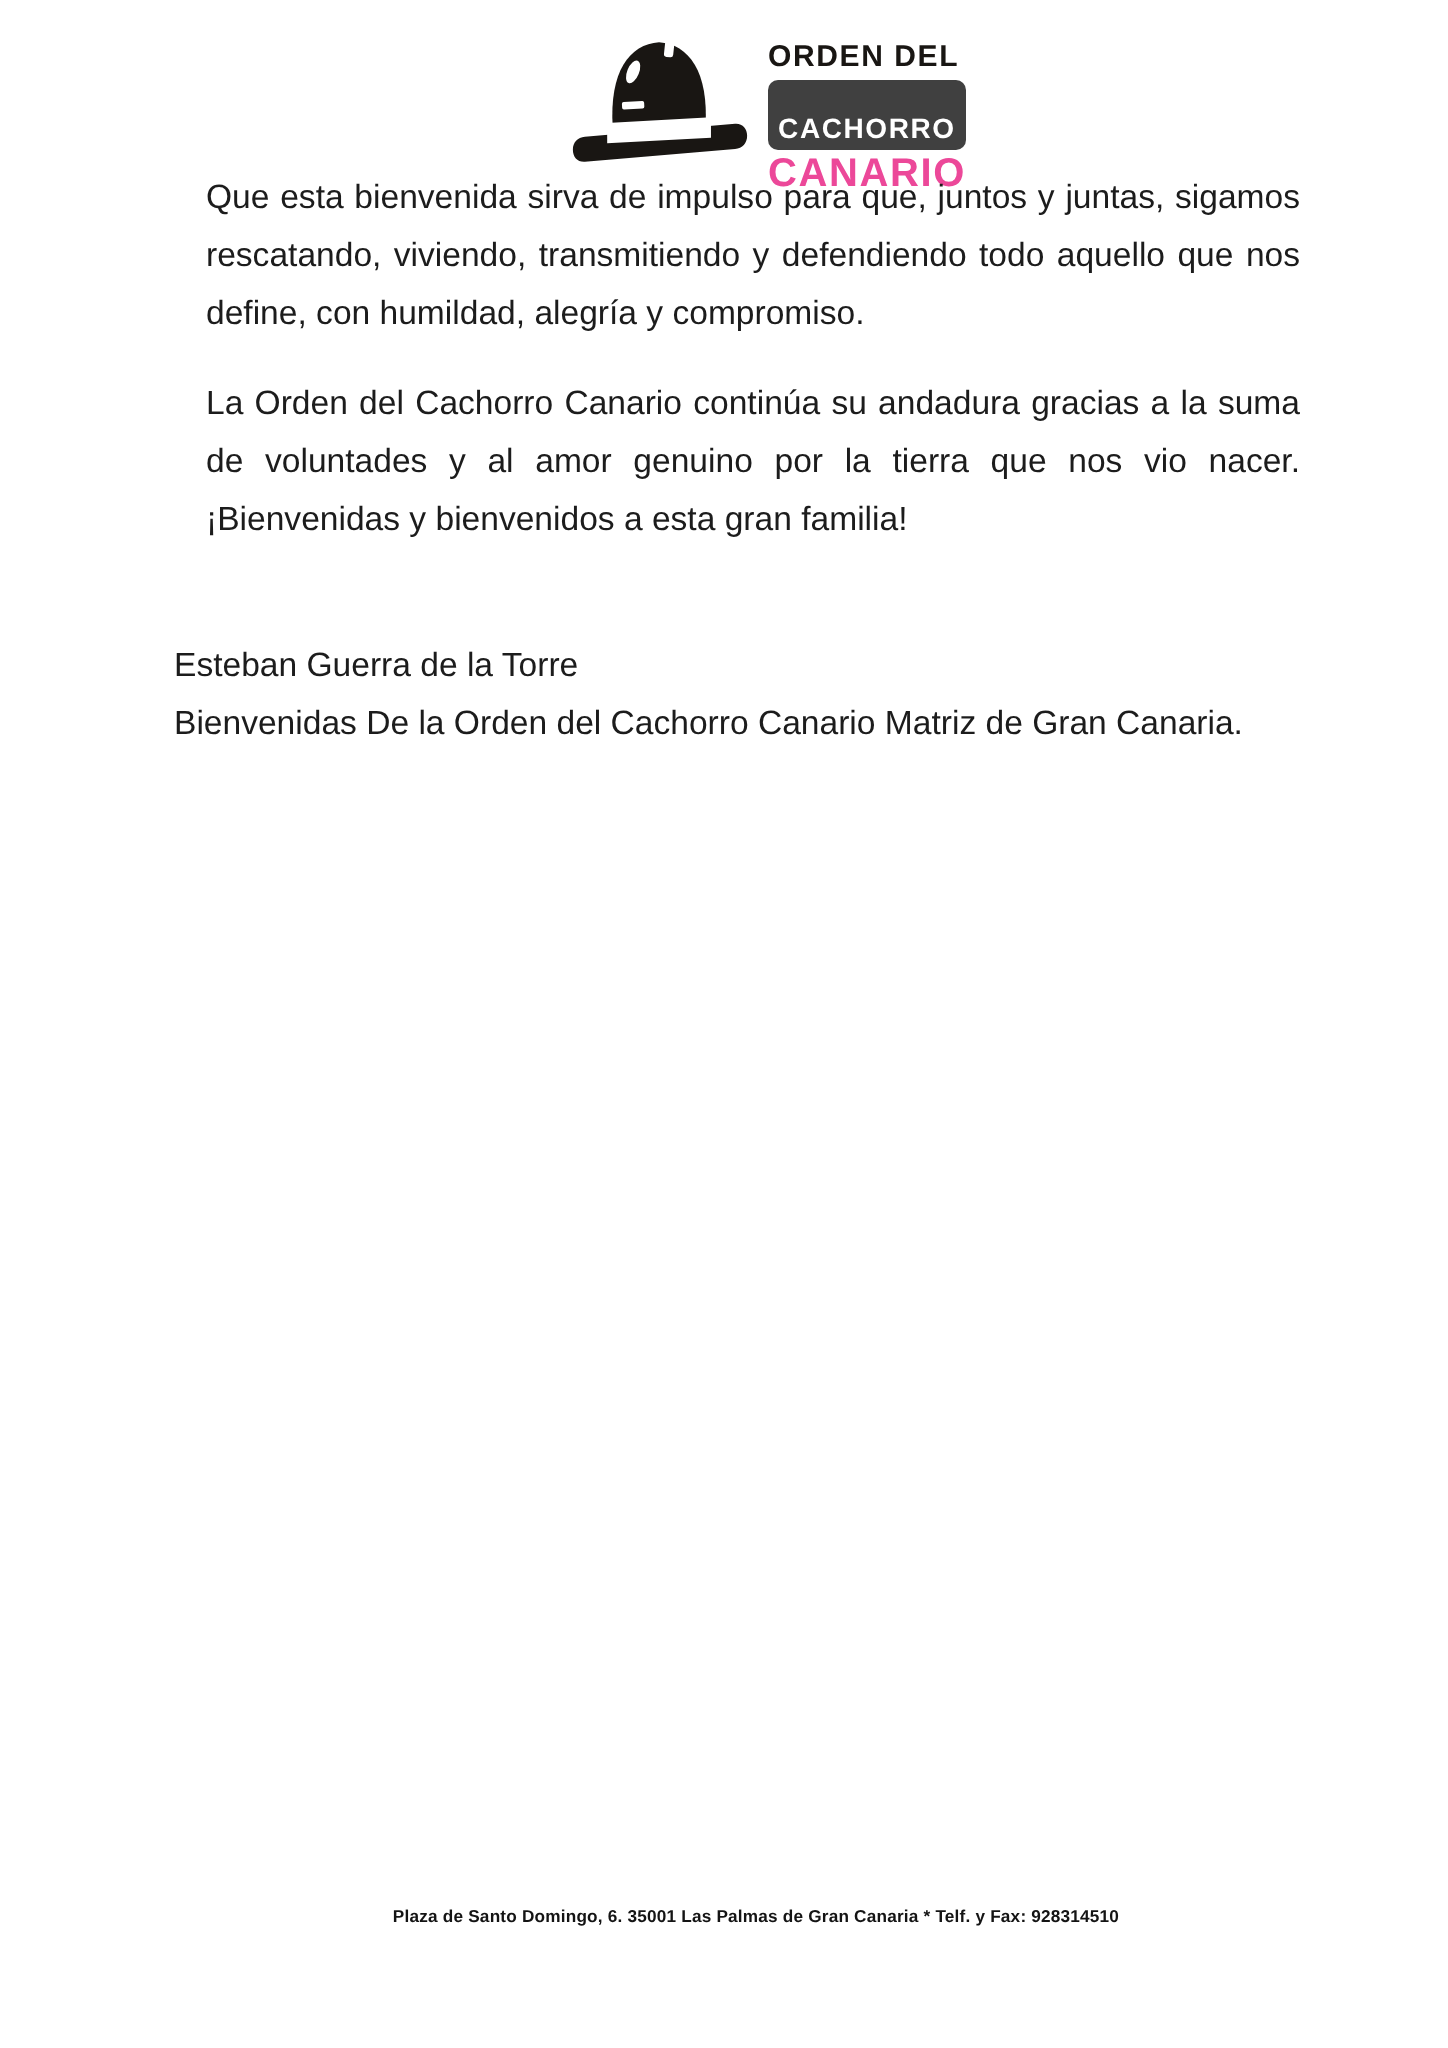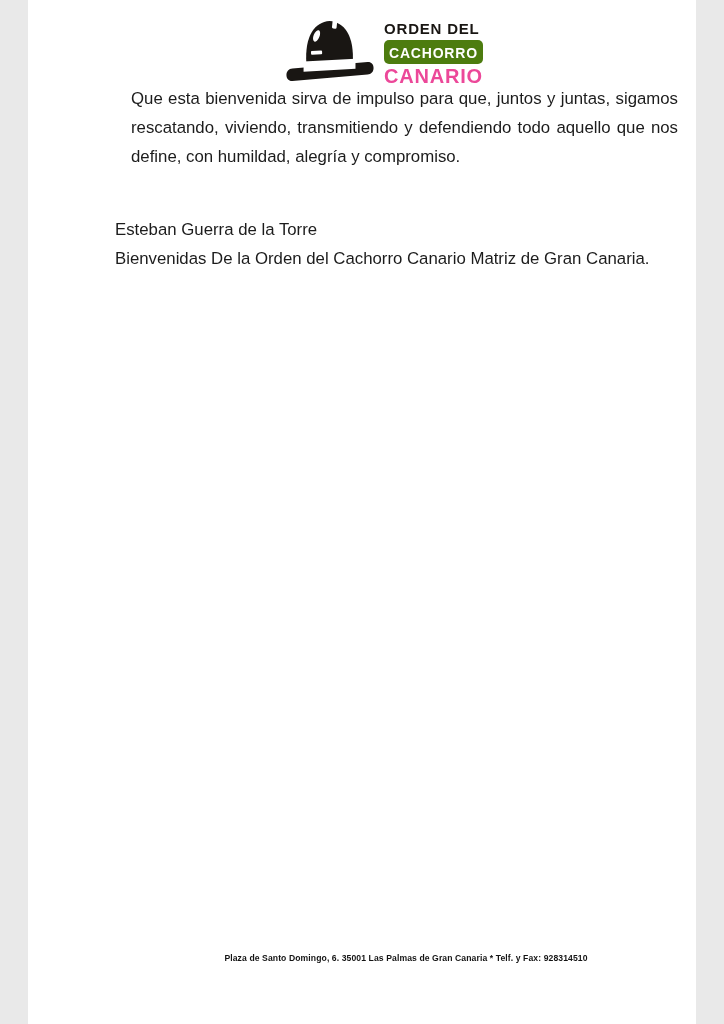--- a/index.html
+++ b/index.html
@@ -1,19 +1,19 @@
 <!DOCTYPE html>
 <html><head>
 <meta charset="utf-8">
 <style>
   * { margin: 0; padding: 0; box-sizing: border-box; }
   html, body { background: #e9e9e9; }
   .page {
     position: relative;
-    width: 668px;
+    width: 724px;
     height: 1024px;
     margin: 0 auto;
     background: #ffffff;
     font-family: "Liberation Sans", sans-serif;
     color: #1c1c1c;
     overflow: hidden;
   }
 
   
   .logo {
@@ -36,27 +36,27 @@
   }
   .logo-line1 {
     font-size: 15px;
     font-weight: 600;
     letter-spacing: 0.8px;
     color: #191613;
     line-height: 1.15;
   }
   .logo-line2 {
     display: inline-block;
-    background: #4d7c0f;
+    background: #404040;
     color: #ffffff;
     font-size: 14px;
     font-weight: 700;
     letter-spacing: 0.8px;
     line-height: 1;
-    padding: 6px 5px 4px 5px;
+    padding: 17px 5px 4px 5px;
     border-radius: 5px;
     margin: 3px 0 2px 0;
   }
   .logo-line3 {
     font-size: 20px;
     font-weight: 600;
     letter-spacing: 0.8px;
     color: #ec4899;
     line-height: 1.05;
   }
@@ -126,20 +126,21 @@
     </span>
     <div class="logo-text">
       <div class="logo-line1">ORDEN DEL</div>
       <div class="logo-line2">CACHORRO</div>
       <div class="logo-line3">CANARIO</div>
     </div>
   </header>
 
   <main class="content">
     <p class="para">Que esta bienvenida sirva de impulso para que, juntos y juntas, sigamos rescatando, viviendo, transmitiendo y defendiendo todo aquello que nos define, con humildad, alegría y compromiso.</p>
+    <p class="para">La Orden del Cachorro Canario continúa su andadura gracias a la suma de voluntades y al amor genuino por la tierra que nos vio nacer. ¡Bienvenidas y bienvenidos a esta gran familia!</p>
     <div class="signature">
       <p>Esteban Guerra de la Torre</p>
       <p>Bienvenidas De la Orden del Cachorro Canario Matriz de Gran Canaria.</p>
     </div>
   </main>
 
   <footer class="footer">
     <div>Plaza de Santo Domingo, 6. 35001 Las Palmas de Gran Canaria * Telf. y Fax: 928314510</div>
   </footer>
 

